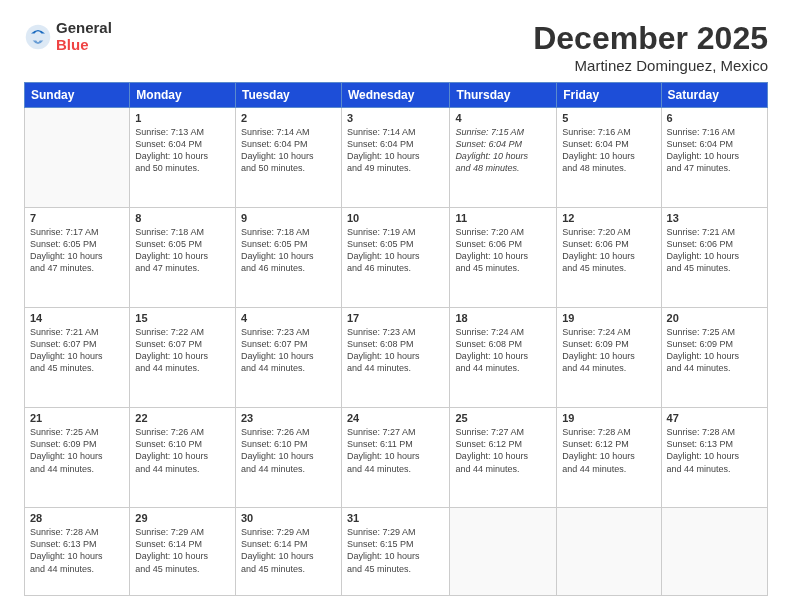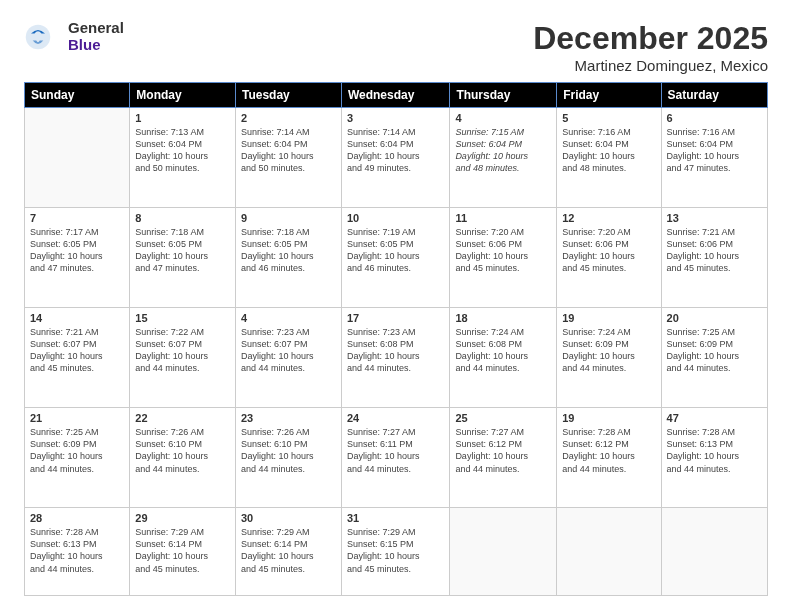--- a/index.html
+++ b/index.html
@@ -19,31 +19,31 @@
     }
     .header {
       display: flex;
       align-items: flex-start;
       justify-content: space-between;
       margin-bottom: 8px;
     }
     .logo {
       display: flex;
       align-items: center;
-      gap: 16px;
+      gap: 4px;
     }
     .logo-text {
       display: flex;
       flex-direction: column;
       font-size: 15px;
       font-weight: bold;
       line-height: 1.1;
     }
     .logo-general { color: #333; }
-    .logo-blue { color: #4c1d95; }
+    .logo-blue { color: #ef4444; }
     .logo-icon {
       width: 28px;
       height: 28px;
     }
     .title-block {
       text-align: right;
     }
     .month-title {
       font-size: 32px;
       font-weight: bold;
@@ -52,21 +52,21 @@
     .location-title {
       font-size: 15px;
       color: #333;
     }
     .calendar-table {
       width: 100%;
       border-collapse: collapse;
       flex: 1;
     }
     .calendar-table th {
-      background-color: #000000;
+      background-color: #1d4ed8;
       color: #fff;
       font-size: 12px;
       font-weight: bold;
       padding: 5px 6px;
       text-align: left;
       border: 1px solid #5a8acd;
     }
     .calendar-table td {
       border: 1px solid #ccc;
       vertical-align: top;

